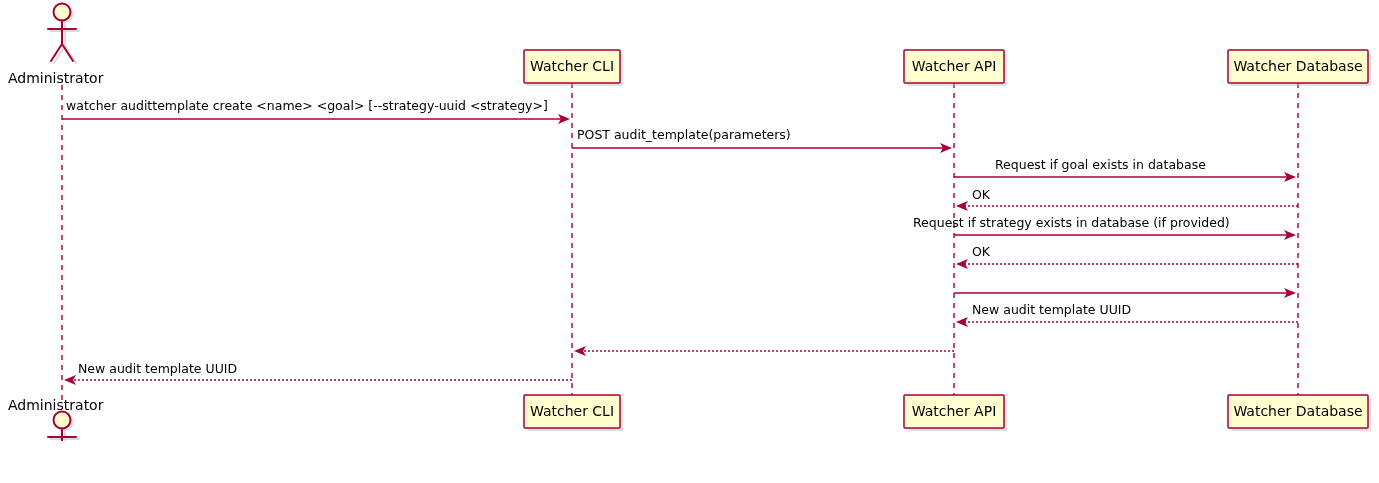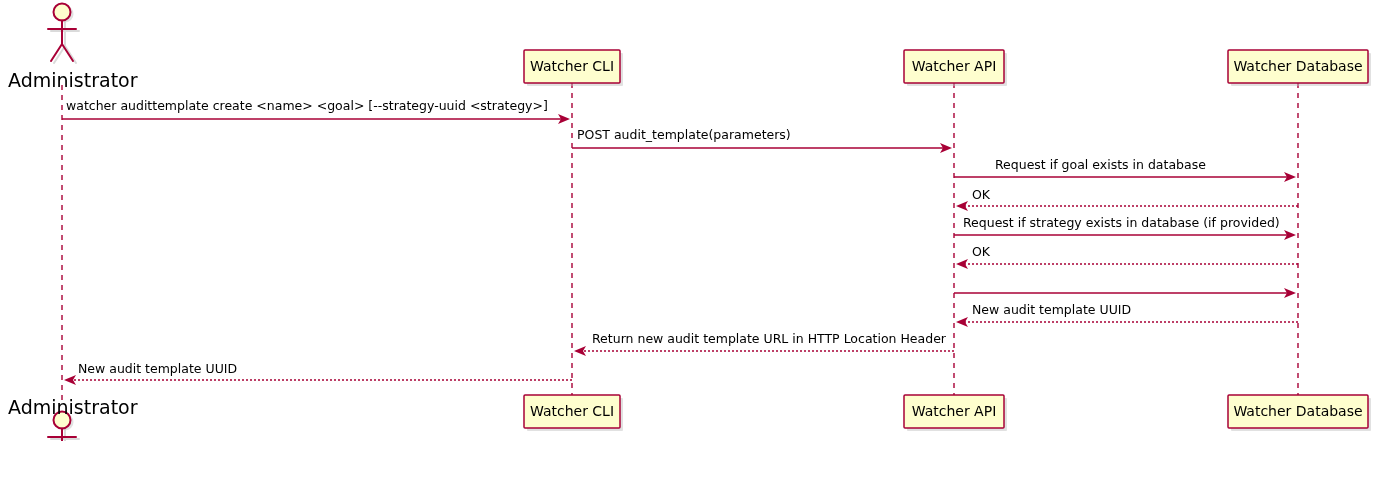--- a/index.html
+++ b/index.html
@@ -91,21 +91,21 @@
     font-family: "DejaVu Sans", "Liberation Sans", sans-serif;
     font-size: 14px;
     color: #000000;
     white-space: nowrap;
     line-height: 1;
     text-align: center;
   }
   .actor-label {
     position: absolute;
     font-family: "DejaVu Sans", "Liberation Sans", sans-serif;
-    font-size: 19px;
+    font-size: 14px;
     color: #000000;
     white-space: nowrap;
     line-height: 1;
   }
 </style>
 </head>
 <body>
 
 <div id="diagram-root">
 
@@ -231,24 +231,23 @@
   <div class="actor-label" style="left:8px; top:398px;">Administrator</div>
 
   <div class="label-text" style="left:577px; top:129px;">POST audit_template(parameters)</div>
 
   <div class="label-text" style="left:66px; top:100px;">watcher audittemplate create &lt;name&gt; &lt;goal&gt; [--strategy-uuid &lt;strategy&gt;]</div>
 
   <div class="label-text" style="left:995px; top:159px;">Request if goal exists in database</div>
 
   <div class="label-text" style="left:972px; top:189px;">OK</div>
 
-  <div class="label-text" style="left:963px; top:217px;text-align:center;">Request if strategy exists in database (if provided)</div>
+  <div class="label-text" style="left:913px; top:217px;text-align:center;">Request if strategy exists in database (if provided)</div>
 
   <div class="label-text" style="left:972px; top:246px;">OK</div>
 
 
   <div class="label-text" style="left:972px; top:304px;">New audit template UUID</div>
 
-  <div class="label-text" style="left:592px; top:333px;">Return new audit template URL in HTTP Location Header</div>
 
   <div class="label-text" style="left:78px; top:363px;">New audit template UUID</div>
 
 </div>
 
 </body></html>

